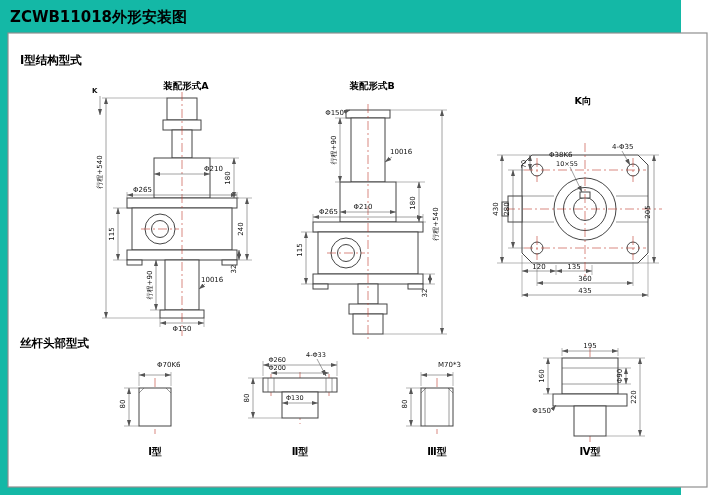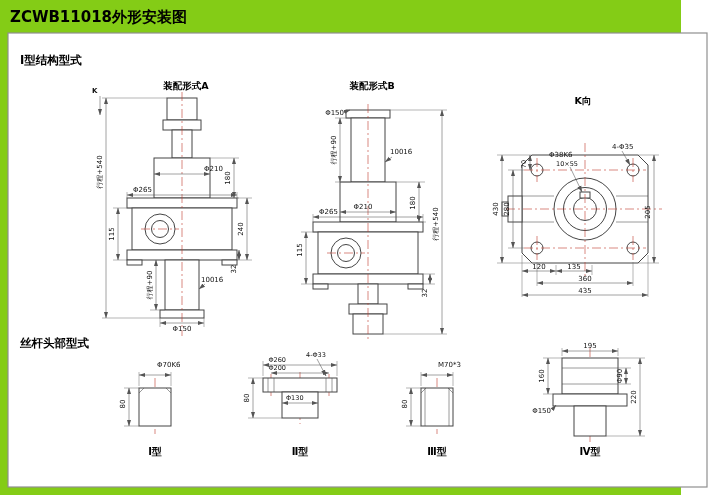--- a/index.html
+++ b/index.html
@@ -1,16 +1,16 @@
 <!DOCTYPE html>
 <html><head>
 <meta charset="utf-8">
 <style>
   html,body{margin:0;padding:0;background:#fff;}
-  .canvas{position:relative;width:681px;height:495px;background:#84cc16;
+  .canvas{position:relative;width:681px;height:495px;background:#14b8a6;
           font-family:"DejaVu Sans","Liberation Sans",sans-serif;}
   svg text{font-family:"DejaVu Sans","Liberation Sans",sans-serif;}
   .ol{stroke:#454545;stroke-width:1;fill:#fff;}
   .oln{stroke:#454545;stroke-width:1;fill:none;}
   .thin{stroke:#454545;stroke-width:0.55;fill:none;}
   .xl{stroke:#6a6a6a;stroke-width:0.5;fill:none;}
   .dl{stroke:#555;stroke-width:0.55;fill:none;}
   .ld{stroke:#555;stroke-width:0.55;fill:none;}
   .cl{stroke:#c0392b;stroke-width:0.6;fill:none;stroke-dasharray:9 3 2 3;}
   .dt{font-size:7px;fill:#111;}

